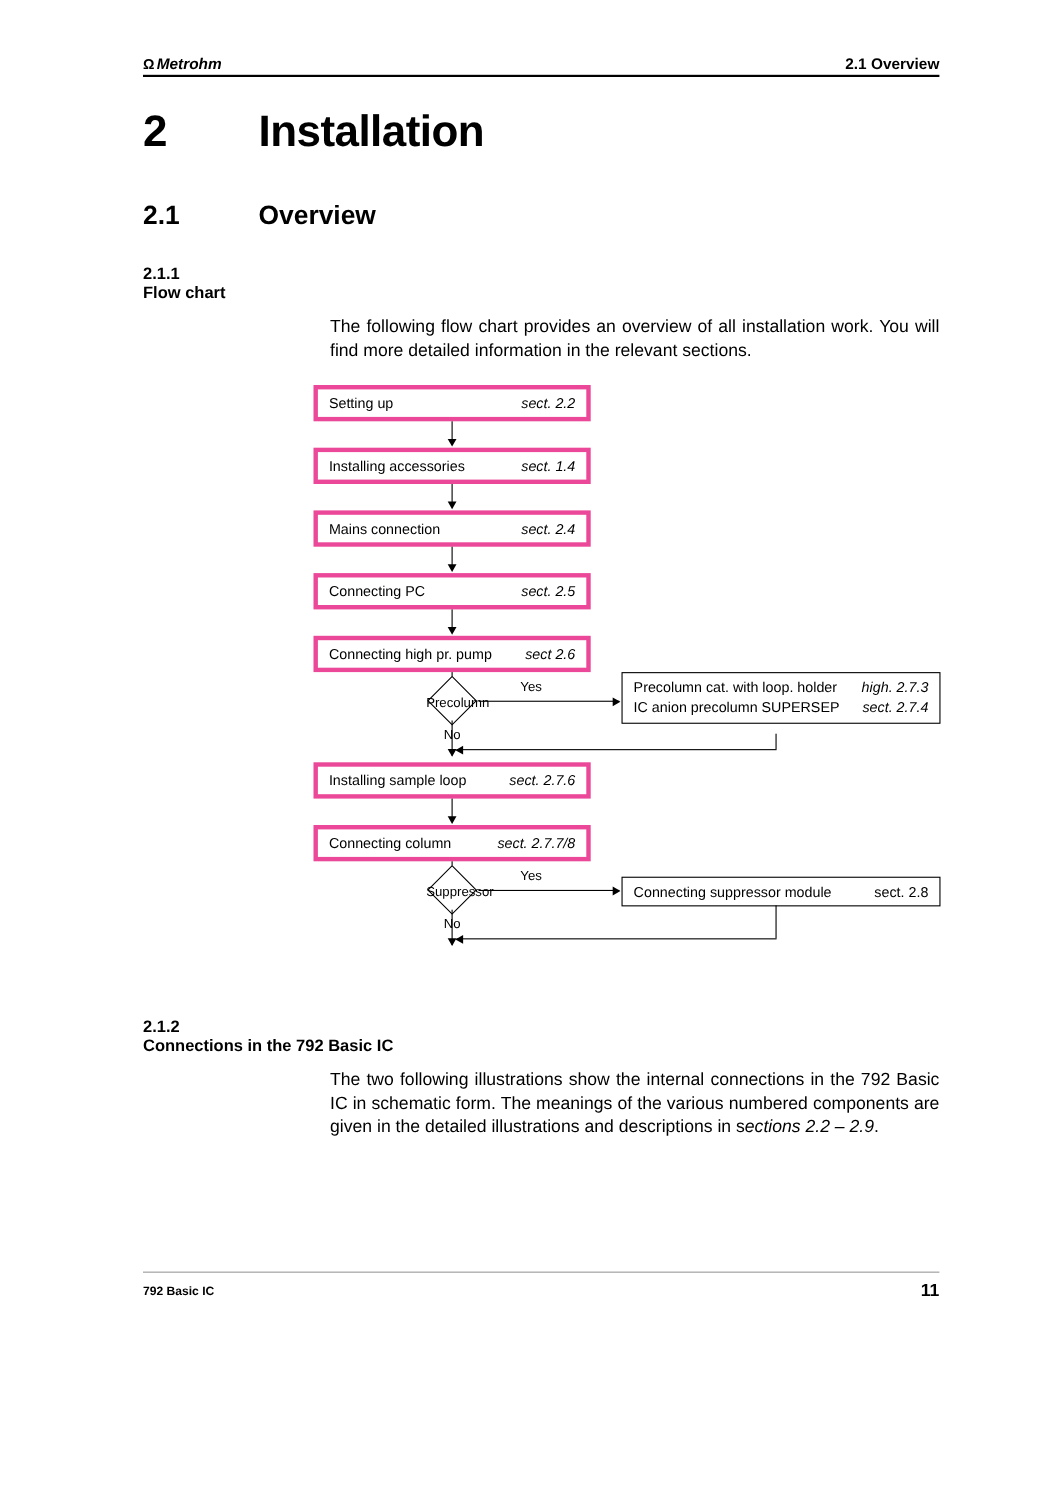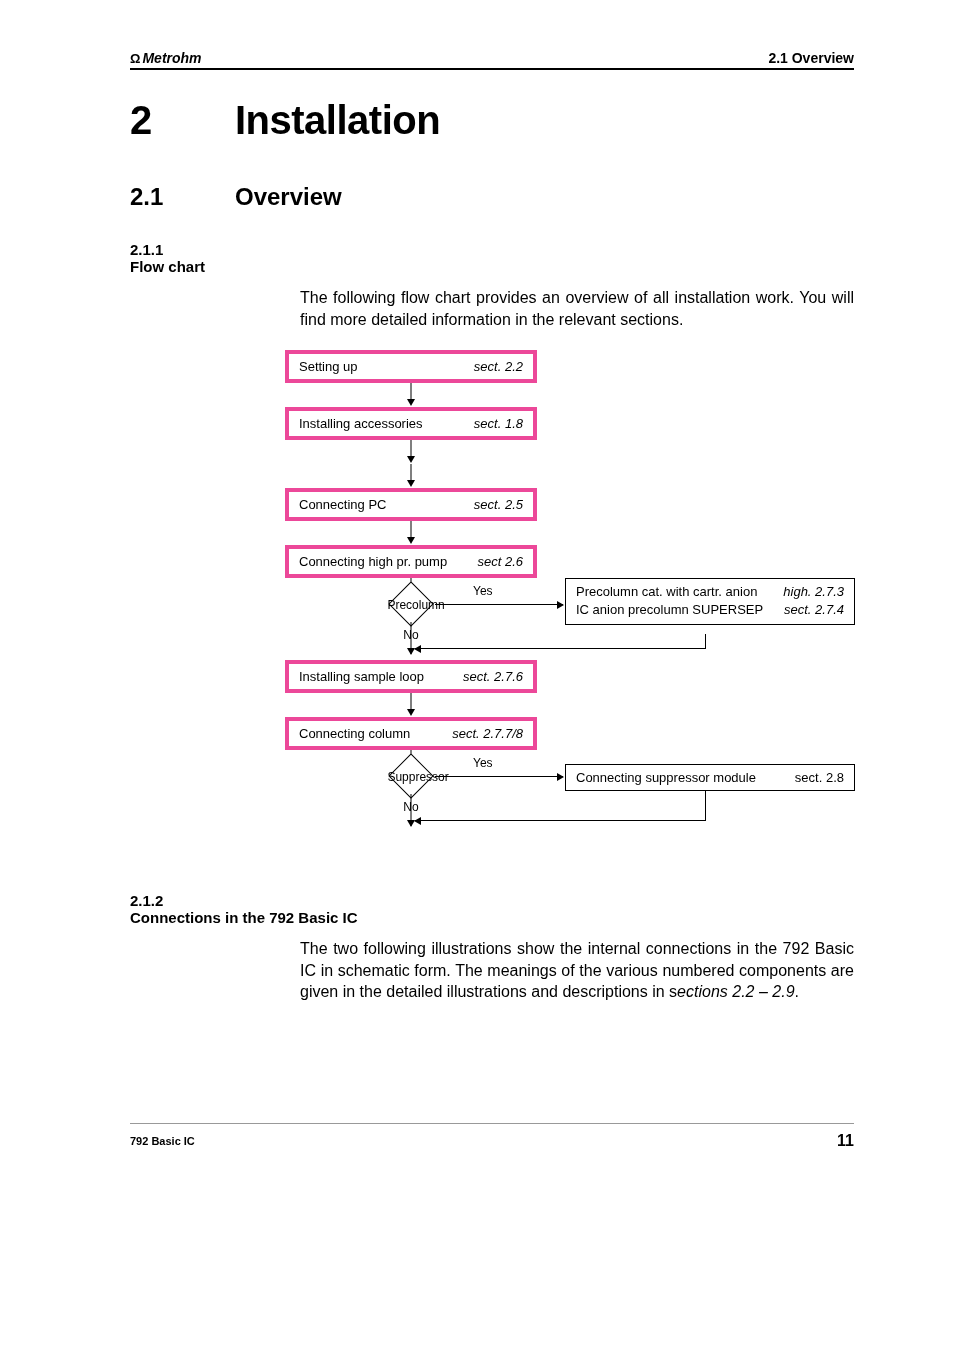--- a/index.html
+++ b/index.html
@@ -290,24 +290,28 @@
 <div class="flowchart-container">
 
   <div class="flow-box">
     <span>Setting up</span>
     <span class="sect">sect. 2.2</span>
   </div>
   <div class="arrow-down"></div>
 
   <div class="flow-box">
     <span>Installing accessories</span>
-    <span class="sect">sect. 1.8</span>
+    <span class="sect">sect. 1.4</span>
   </div>
   <div class="arrow-down"></div>
 
+  <div class="flow-box">
+    <span>Mains connection</span>
+    <span class="sect">sect. 2.4</span>
+  </div>
   <div class="arrow-down"></div>
 
   <div class="flow-box">
     <span>Connecting PC</span>
     <span class="sect">sect. 2.5</span>
   </div>
   <div class="arrow-down"></div>
 
   <div class="flow-box">
     <span>Connecting high pr. pump</span>
@@ -323,21 +327,21 @@
     </div>
     <div class="yes-label" style="top:6px;">Yes</div>
     <div class="no-label" style="top:50px;">No</div>
     <div class="line-right-arrow" style="width:128px;top:26px;"></div>
     <div style="position:absolute;left:50%;top:44px;width:1px;height:32px;background:#000;transform:translateX(-50%);"></div>
     <div style="position:absolute;left:50%;top:70px;transform:translateX(-50%);width:0;height:0;border-left:4px solid transparent;border-right:4px solid transparent;border-top:7px solid #000;"></div>
 
     <div class="side-box-wrap" style="top:0px;">
       <div class="flow-side-box-multi">
         <div class="flow-side-row">
-          <span>Precolumn cat. with cartr. anion</span>
+          <span>Precolumn cat. with loop. holder</span>
           <span class="sect">high. 2.7.3</span>
         </div>
         <div class="flow-side-row">
           <span>IC anion precolumn SUPERSEP</span>
           <span class="sect">sect. 2.7.4</span>
         </div>
       </div>
     </div>
     <div class="return-line-v" style="left:420px;top:56px;height:14px;"></div>
     <div class="return-line-h return-arrow-left" style="left:130px;top:70px;width:291px;"></div>

